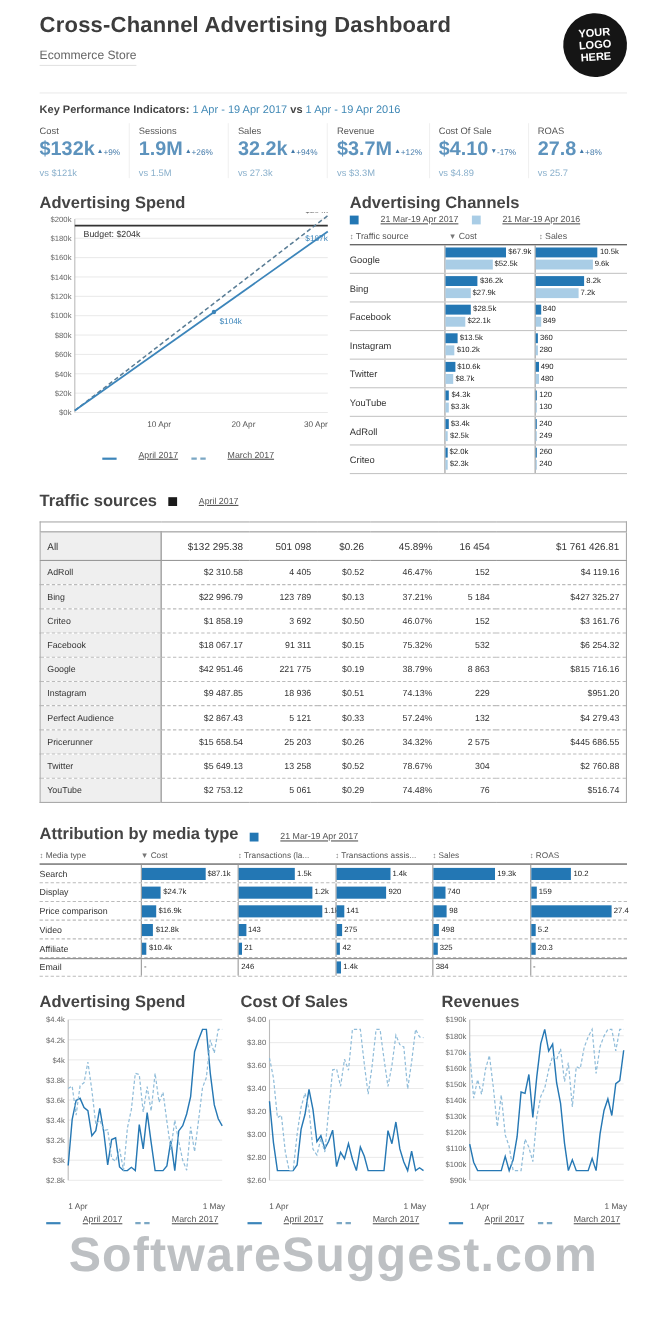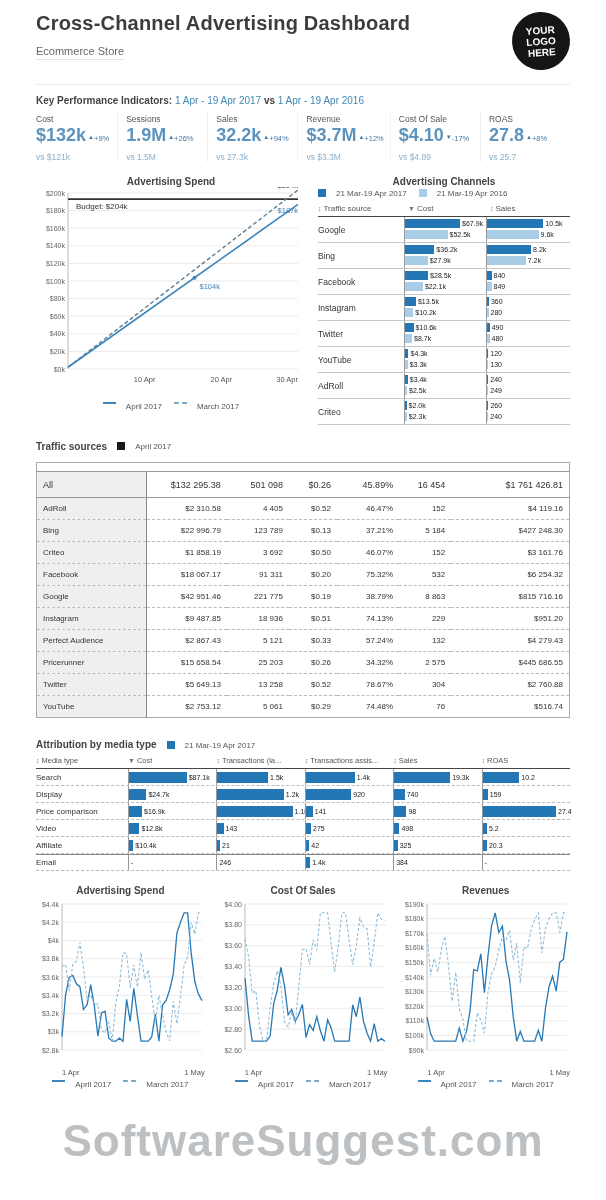--- a/index.html
+++ b/index.html
@@ -25,24 +25,24 @@
   .kpi-row{display:flex;margin-top:6px;}
   .kpi{flex:1;padding:2px 6px 0 8px;border-left:1px solid #f0f0f0;}
   .kpi:first-child{border-left:none;padding-left:0;}
   .kpi .lb{font-size:8.5px;color:#555;}
   .kpi .vl{font-size:18px;font-weight:700;color:var(--kpi-value);line-height:22px;white-space:nowrap;}
   .kpi .dl{font-size:7.5px;color:var(--kpi-delta);font-weight:400;margin-left:2px;}
   .kpi .ar{font-size:6px;vertical-align:2px;}
   .kpi .cp{font-size:8.5px;color:var(--kpi-compare);margin-top:2px;}
   
   .row2{display:flex;gap:12px;margin-top:14px;}
-  .panel-title{font-size:10px;font-weight:700;color:#444;text-align:center;}
+  .panel-title{font-size:15px;font-weight:700;color:#444;}
   .spend-wrap{width:270px;flex:none;}
   .legend{display:flex;gap:12px;align-items:center;font-size:8px;color:#555;margin-top:3px;}
-  .legend .it{display:flex;align-items:flex-start;gap:10px;}
+  .legend .it{display:flex;align-items:flex-end;gap:20px;text-decoration:underline;}
   .sw{width:8px;height:8px;background:var(--accent-dark);display:inline-block;}
   .sw.light{background:var(--accent-light);}
   .sw.black{background:#1a1a1a;}
   .ln{width:13px;height:0;border-top:2px solid var(--april);display:inline-block;}
   .ln.dash{border-top:2px dashed var(--march);}
   .legend-center{justify-content:center;}
   
   .channels{flex:1;min-width:0;}
   .ch-legend{margin:2px 0 6px 0;}
   .ch-grid{width:100%;}
@@ -458,36 +458,36 @@
             <td class="num">152</td>
             <td class="num">$4 119.16</td>
           </tr>
           <tr>
             <td class="name">Bing</td>
             <td class="num">$22 996.79</td>
             <td class="num">123 789</td>
             <td class="num">$0.13</td>
             <td class="num">37.21%</td>
             <td class="num">5 184</td>
-            <td class="num">$427 248.30</td>
+            <td class="num">$427 325.27</td>
           </tr>
           <tr>
             <td class="name">Criteo</td>
             <td class="num">$1 858.19</td>
             <td class="num">3 692</td>
             <td class="num">$0.50</td>
             <td class="num">46.07%</td>
             <td class="num">152</td>
             <td class="num">$3 161.76</td>
           </tr>
           <tr>
             <td class="name">Facebook</td>
             <td class="num">$18 067.17</td>
             <td class="num">91 311</td>
-            <td class="num">$0.20</td>
+            <td class="num">$0.15</td>
             <td class="num">75.32%</td>
             <td class="num">532</td>
             <td class="num">$6 254.32</td>
           </tr>
           <tr>
             <td class="name">Google</td>
             <td class="num">$42 951.46</td>
             <td class="num">221 775</td>
             <td class="num">$0.19</td>
             <td class="num">38.79%</td>

